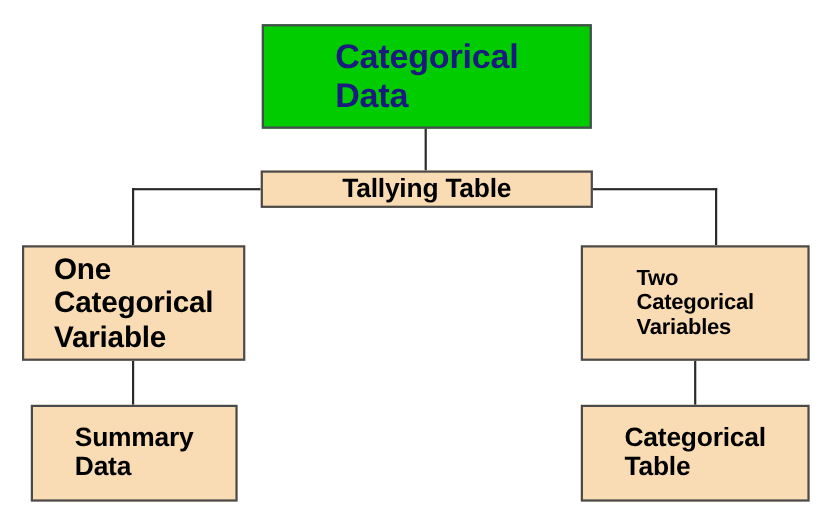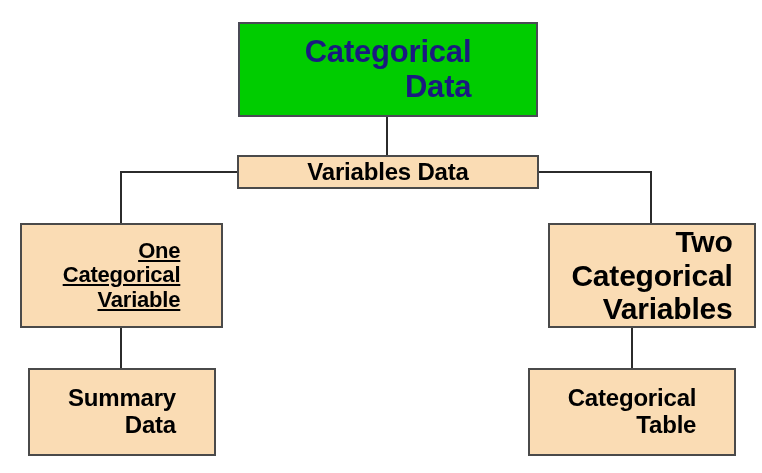--- a/index.html
+++ b/index.html
@@ -16,21 +16,21 @@
     height: 473px;
     background: #ffffff;
     overflow: hidden;
   }
   .node {
     position: absolute;
     box-sizing: border-box;
     display: flex;
     align-items: center;
     justify-content: center;
-    text-align: right;
+    text-align: left;
     font-weight: bold;
     line-height: 1.12;
     border: 2px solid #2b2b2b;
     white-space: pre-line;
     letter-spacing: -0.2px;
   }
   .node-root {
     background: #00cc00;
     color: #1a1a80;
     font-size: 31px;
@@ -63,27 +63,27 @@
 
   <div class="connector v-line" style="left:650px; top:171px; height:52px;"></div>
 
   <div class="connector v-line" style="left:120px; top:327px; height:41px;"></div>
 
   <div class="connector v-line" style="left:631px; top:327px; height:41px;"></div>
 
   <div class="node node-root" style="left:238px; top:22px; width:300px; height:95px;">Categorical
 Data</div>
 
-  <div class="node node-branch" style="left:237px; top:155px; width:302px; height:34px; font-size:24px;">Variables Data</div>
+  <div class="node node-branch" style="left:237px; top:155px; width:302px; height:34px; font-size:24px;">Tallying Table</div>
 
-  <div class="node node-branch" style="left:20px; top:223px; width:203px; height:105px; font-size:22px;text-decoration:underline;">One
+  <div class="node node-branch" style="left:20px; top:223px; width:203px; height:105px; font-size:27px;">One
 Categorical
 Variable</div>
 
-  <div class="node node-branch" style="left:548px; top:223px; width:208px; height:105px; font-size:30px;">Two
+  <div class="node node-branch" style="left:528px; top:223px; width:208px; height:105px; font-size:20px;">Two
 Categorical
 Variables</div>
 
   <div class="node node-branch" style="left:28px; top:368px; width:188px; height:88px; font-size:24px;">Summary
 Data</div>
 
   <div class="node node-branch" style="left:528px; top:368px; width:208px; height:88px; font-size:24px;">Categorical
 Table</div>
 
 </div>

